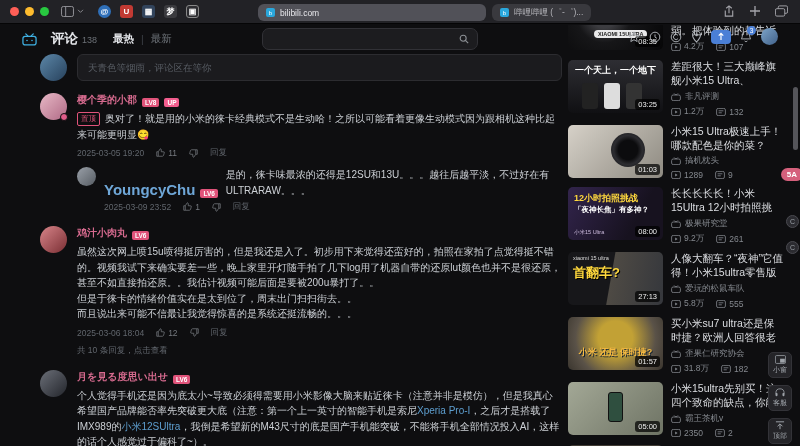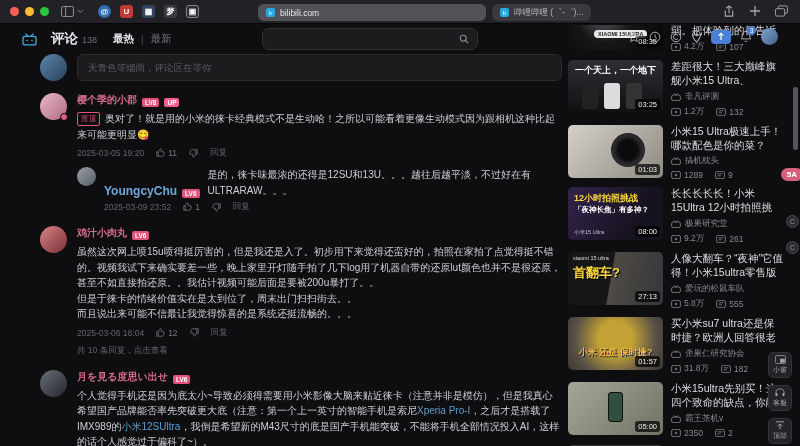--- a/index.html
+++ b/index.html
@@ -44,21 +44,21 @@
   .av-c2{background:linear-gradient(135deg,#d8858a,#7a2e33)}
   .av-c3{background:linear-gradient(135deg,#6b6f78,#23252b)}
   .av-reply{background:linear-gradient(135deg,#9aa0a8,#565c63);width:19px;height:19px}
   .avdot{position:absolute;right:-1px;bottom:-1px;width:8px;height:8px;border-radius:50%;background:#e05c8a;border:1.5px solid #0e0e10}
   .cinput{flex:1;height:27px;background:#1b1b1e;border:1px solid #2c2c30;border-radius:6px;color:#ccc;font-size:9.5px;padding:0 10px;outline:none;font-family:"Liberation Sans",sans-serif}
   .cinput::placeholder{color:#585d64}
   .comment{display:flex;gap:10px;margin-bottom:13px}
   .cbody{flex:1;min-width:0}
   .cuser{display:flex;align-items:flex-end;gap:5px;margin-bottom:4px}
   .uname-pink{font-size:10px;font-weight:bold;color:#d56a8e}
-  .uname-blue{font-size:12px;font-weight:bold;color:#6fa7d8}
+  .uname-blue{font-size:15px;font-weight:bold;color:#6fa7d8}
   .lv{font-size:6.5px;color:#fff;background:#e0537a;border-radius:2px;padding:1px 3px;font-weight:bold}
   .upb{font-size:6.5px;color:#fff;background:#f25d8e;border-radius:2px;padding:1px 3px;font-weight:bold}
   .ctext{font-size:10px;color:#ccd0d5;line-height:1.55;white-space:pre-line}
   .pin{display:inline-block;font-size:7.5px;color:#e0537a;border:1px solid #e0537a;border-radius:2px;padding:0 3px;margin-right:5px;vertical-align:1px}
   .clink{color:#5e9fd0;cursor:pointer}
   .cmeta{display:flex;align-items:center;gap:12px;margin-top:5px;font-size:8.5px;color:#61666d}
   .cmeta .act{display:flex;align-items:flex-start;gap:3px;color:#75797f}
   .cmore{margin-top:6px;font-size:8.5px;color:#61666d}
   .creplies{margin-top:8px;display:flex;gap:8px}
   

